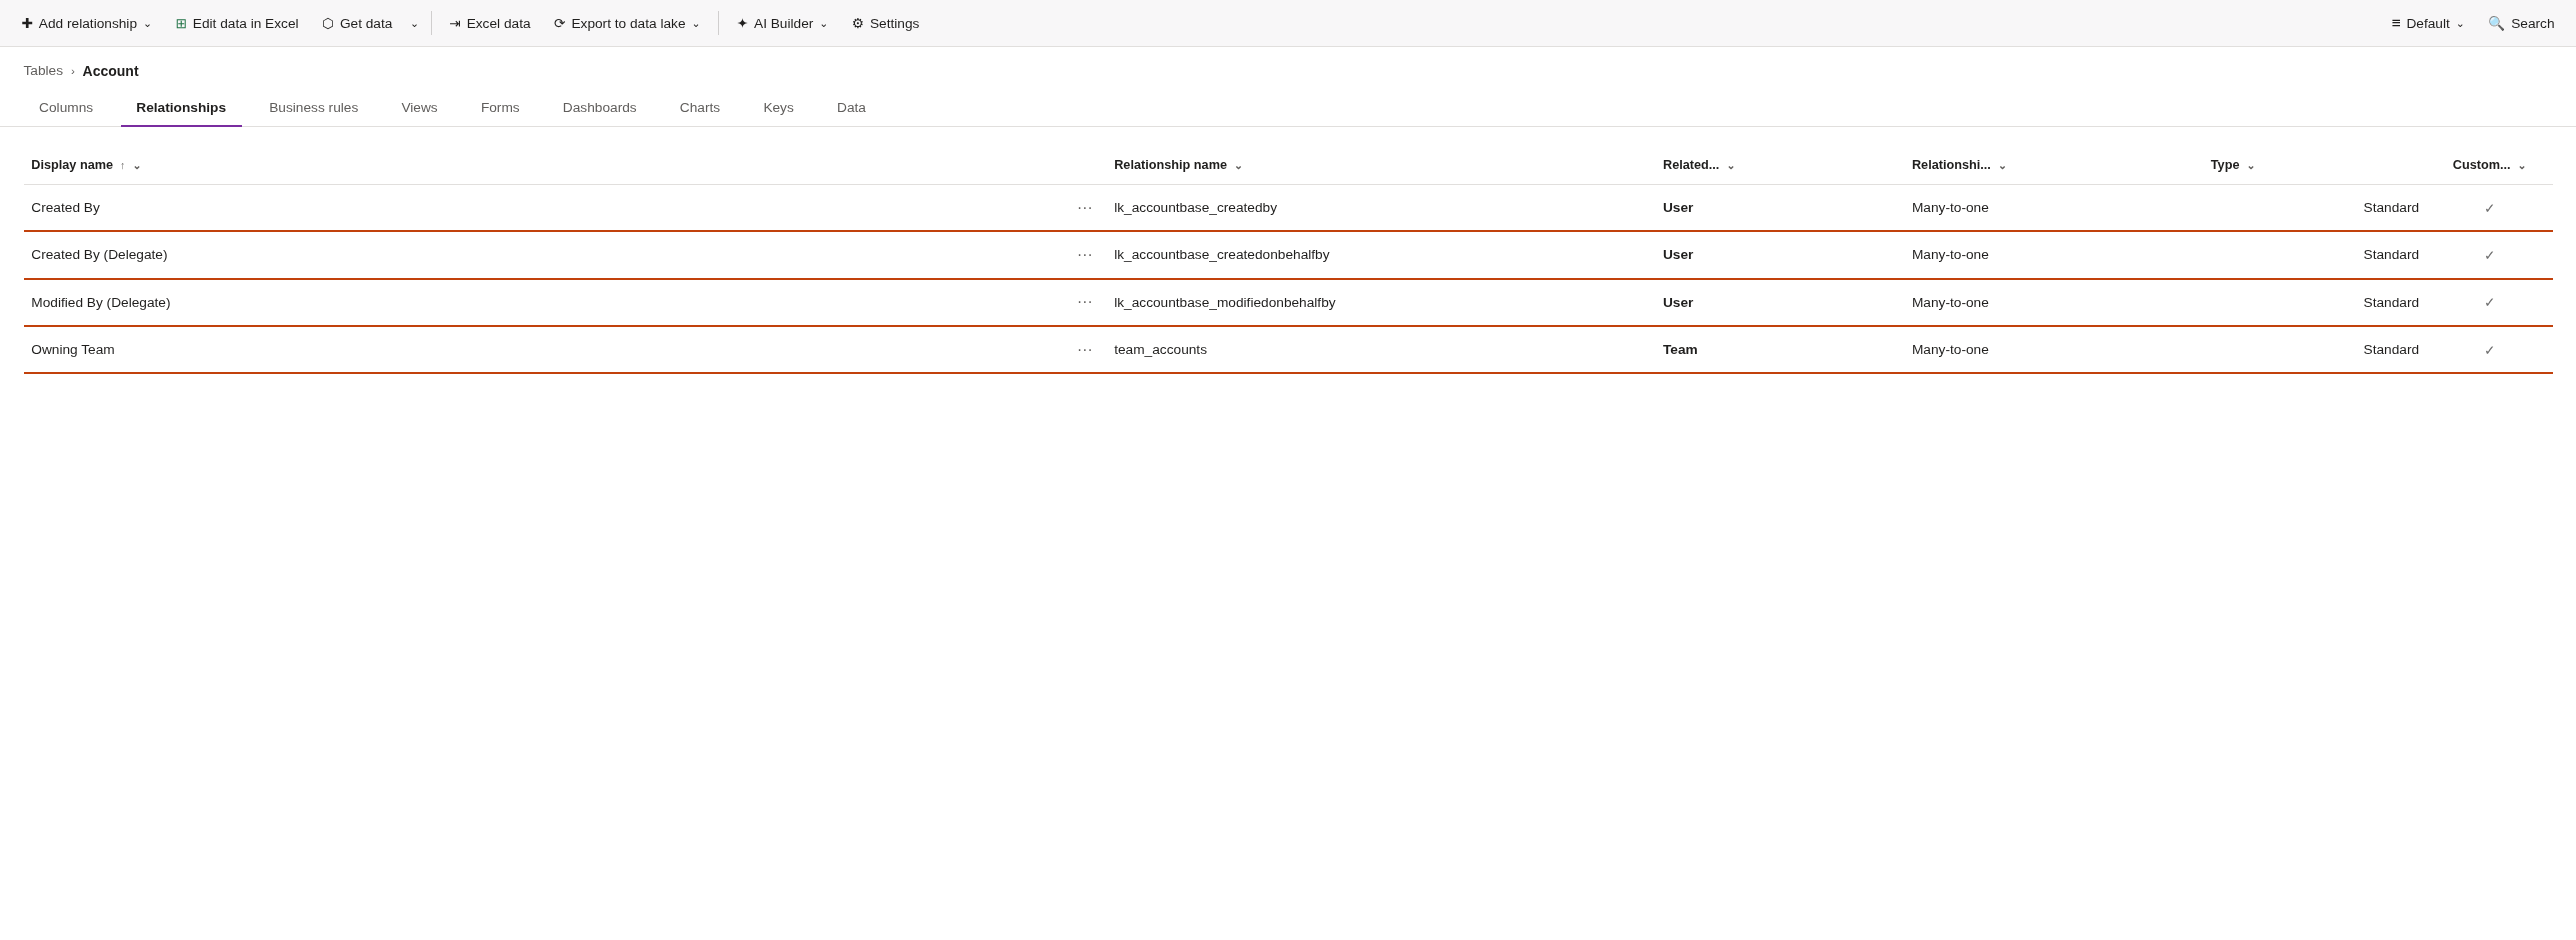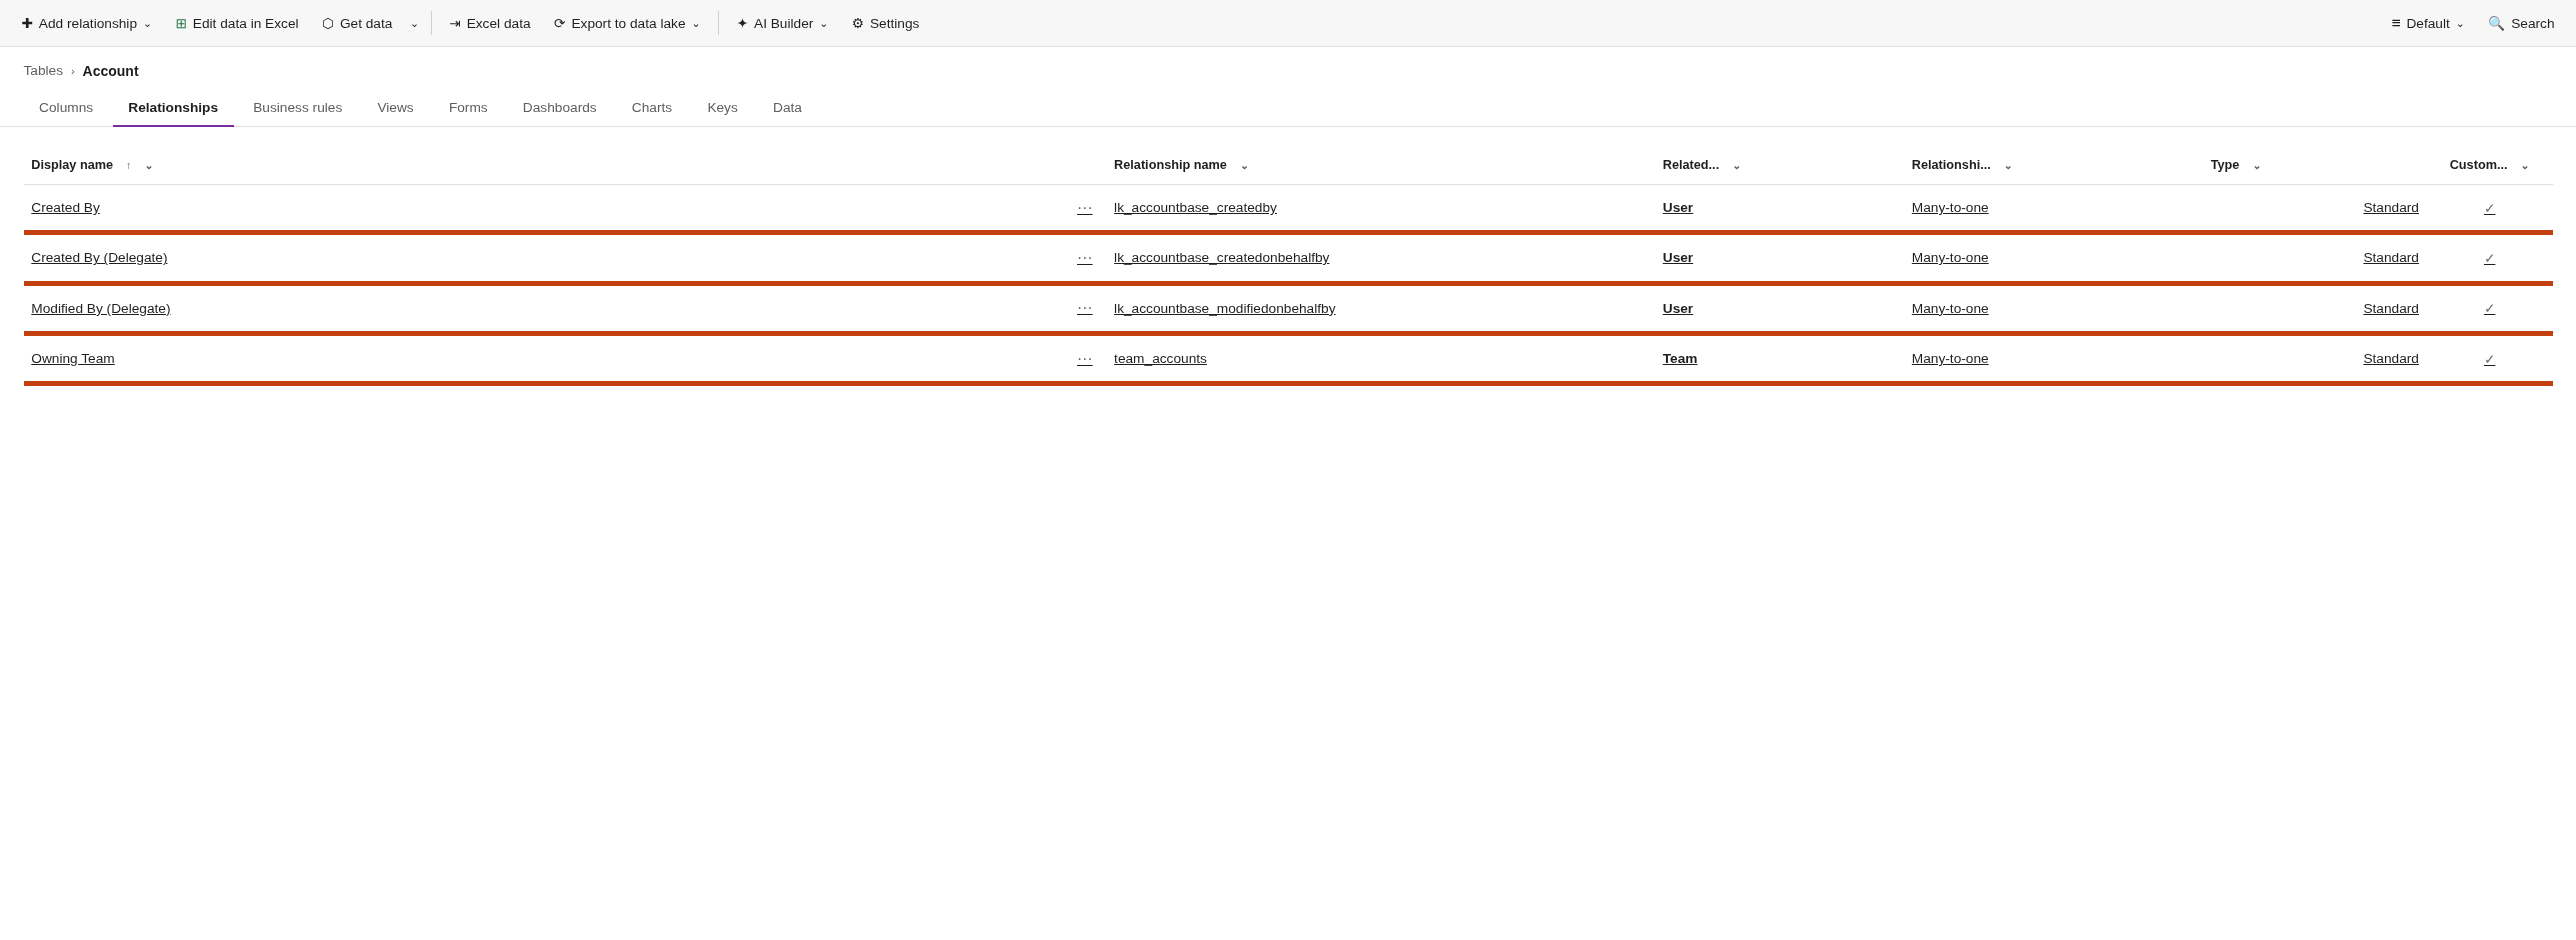--- a/index.html
+++ b/index.html
@@ -89,21 +89,21 @@
       font-weight: 700;
       font-size: 14px;
       color: #201f1e;
     }
 
     
     .tabs-area {
       padding: 11.7px 23.5px 0;
       border-bottom: 1px solid #e1dfdd;
       display: flex;
-      gap: 4px;
+      gap: 12px;
     }
     .tab {
       padding: 9.8px 15.6px;
       font-size: 13.7px;
       color: #605e5c;
       cursor: pointer;
       border-bottom: 2px solid transparent;
       margin-bottom: -1px;
       white-space: nowrap;
     }
@@ -130,28 +130,27 @@
       font-weight: 600;
       font-size: 12.7px;
       color: #201f1e;
       white-space: nowrap;
       cursor: pointer;
       user-select: none;
     }
     .th-inner {
       display: flex;
       align-items: center;
-      gap: 13px;
+      gap: 7px;
     }
     .sort-icon { font-size: 10.8px; color: #605e5c; }
     .filter-icon { font-size: 10.8px; color: #605e5c; }
 
     .data-table tbody tr {
-      border-bottom: 5px solid #c2410c;
-      text-decoration: underline;
+      border-bottom: 2px solid #c2410c;
     }
     .data-table td {
       padding: 13.7px 7.8px;
       font-size: 13.7px;
       color: #201f1e;
     }
     .td-display-name {
       width: 42%;
       font-size: 13.7px;
     }

